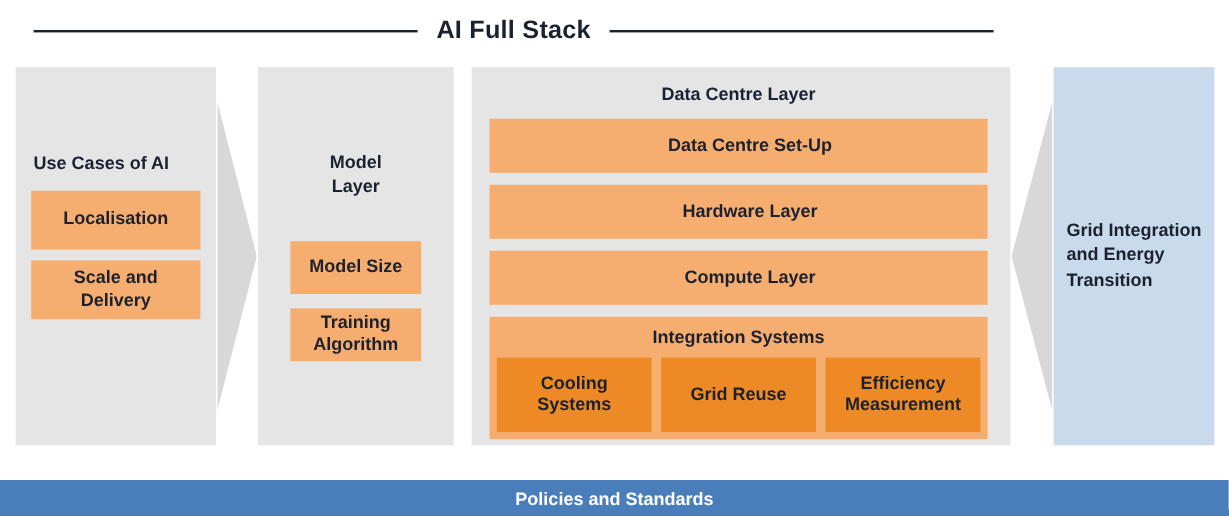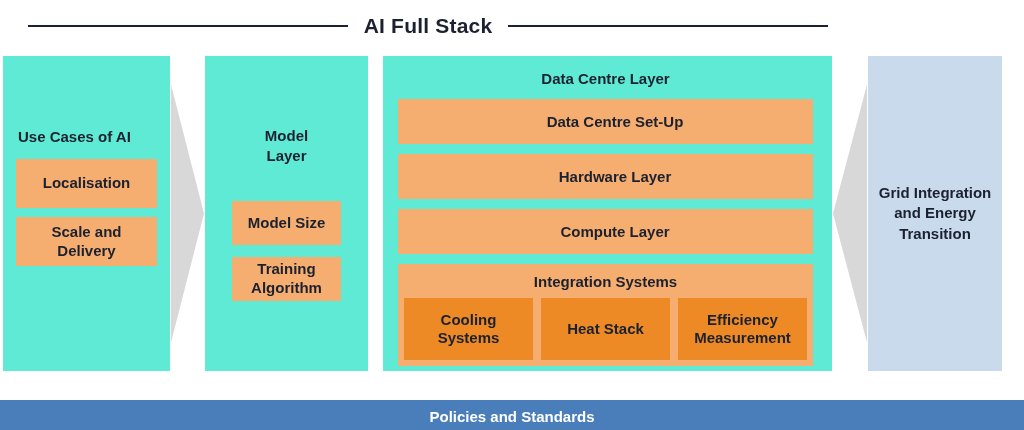--- a/index.html
+++ b/index.html
@@ -34,28 +34,28 @@
   }
 
   
   .flow {
     display: flex;
     align-items: stretch;
     height: 315px;
     margin-top: 18px;
   }
   .panel {
-    background: #5eead4;
+    background: #e5e5e5;
     box-sizing: border-box;
   }
 
   
   .panel-usecases {
     width: 167px;
-    margin-left: 3px;
+    margin-left: 13px;
     padding: 72px 13px 0;
   }
   .panel-usecases h2 {
     font-size: 15px;
     margin: 0 0 14px 2px;
     text-align: left;
   }
   .box {
     background: #F5AE6F;
     height: 49px;
@@ -150,21 +150,20 @@
   }
 
   
   .panel-grid {
     width: 134px;
     margin-left: 0;
     background: #C8DAEC;
     display: flex;
     align-items: center;
     justify-content: center;
-    text-align: center;
     font-weight: bold;
     font-size: 15px;
     line-height: 1.35;
     padding: 4px 10px;
     white-space: pre-line;
   }
 
   
   .bottom-bar {
     height: 33px;
@@ -216,21 +215,21 @@
     <section class="panel panel-dc">
       <h2>Data Centre Layer</h2>
       <div class="dc-bar">Data Centre Set-Up</div>
       <div class="dc-bar">Hardware Layer</div>
       <div class="dc-bar">Compute Layer</div>
       <div class="support">
         <h3>Integration Systems</h3>
         <div class="support-row">
           <div class="support-box">Cooling
 Systems</div>
-          <div class="support-box">Heat Stack</div>
+          <div class="support-box">Grid Reuse</div>
           <div class="support-box">Efficiency
 Measurement</div>
         </div>
       </div>
     </section>
 
     <div class="arrow arrow-left"></div>
 
     <aside class="panel panel-grid">
       <span>Grid Integration

